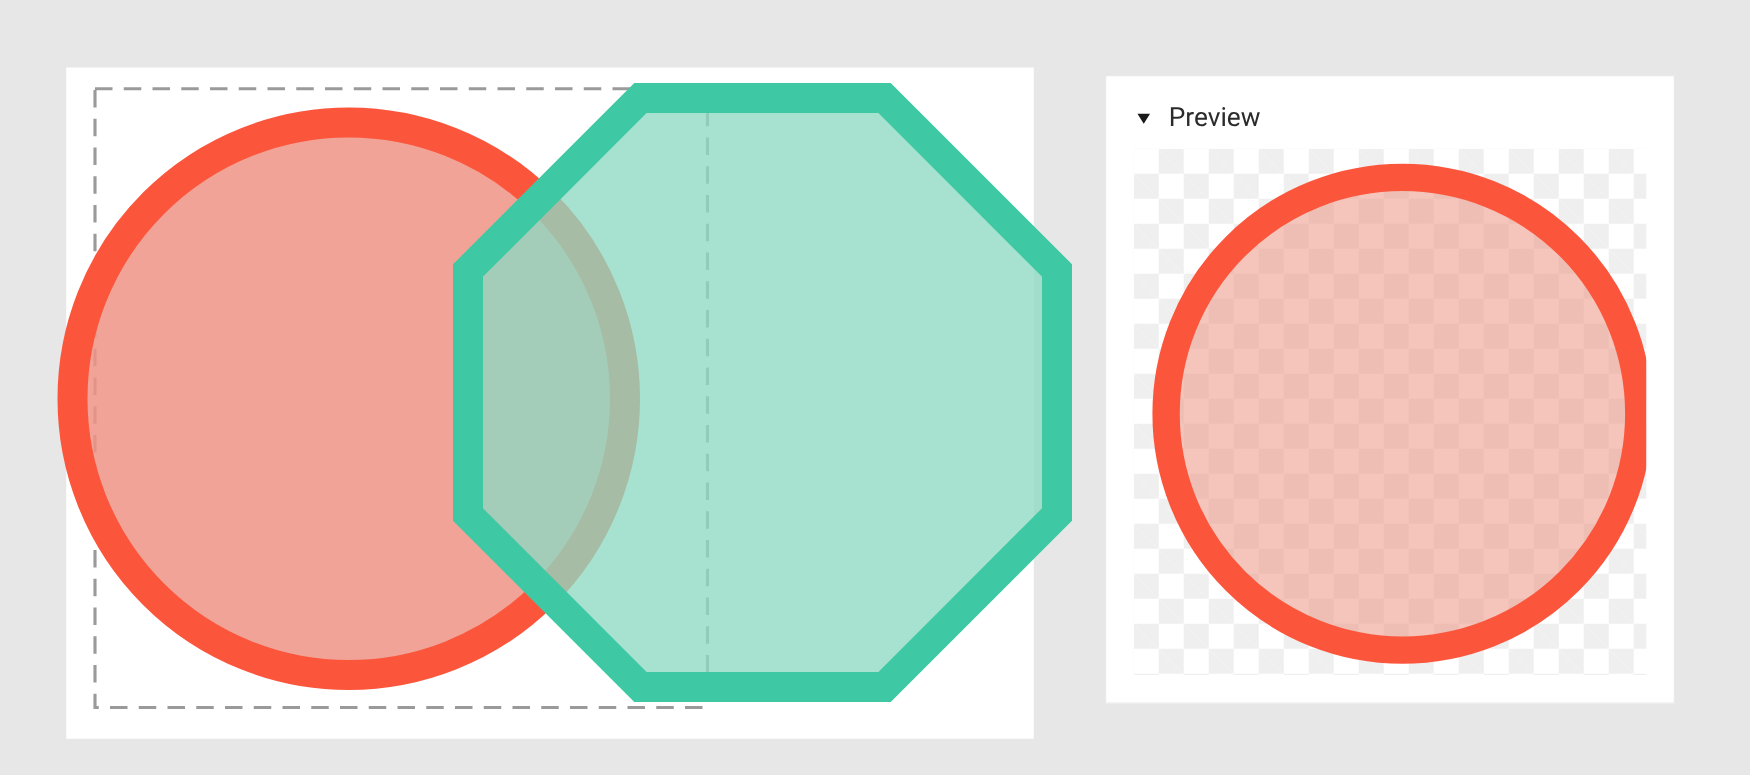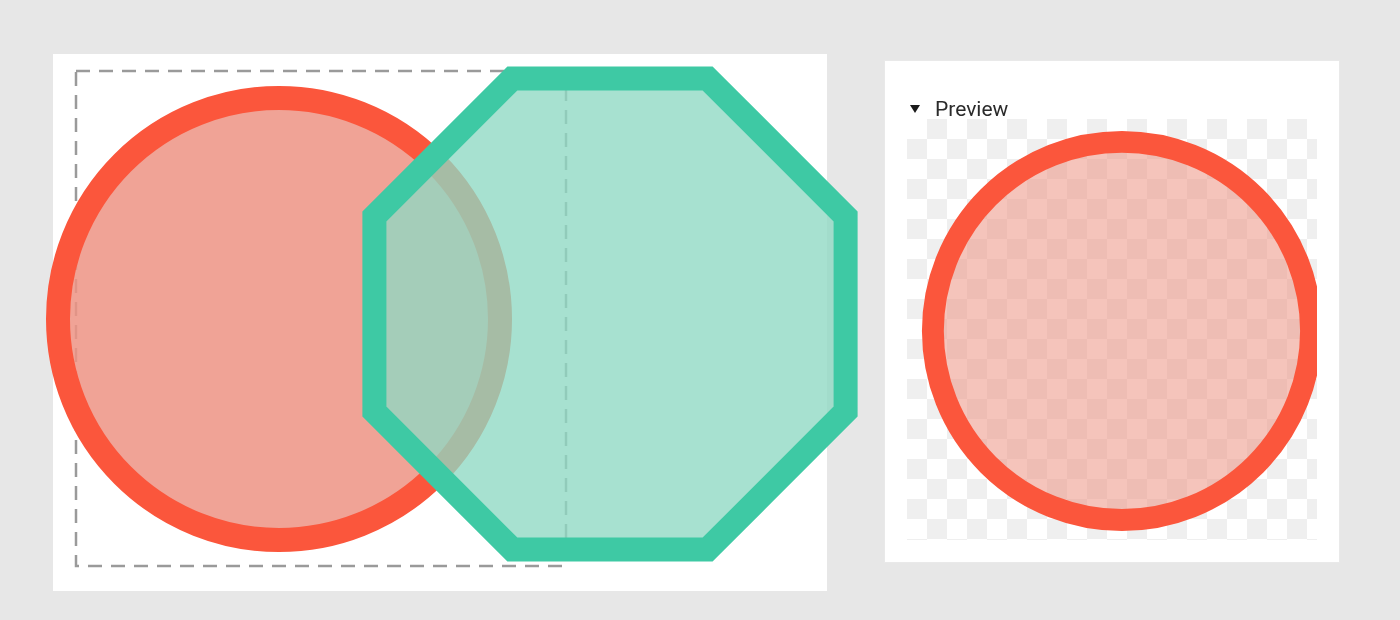--- a/index.html
+++ b/index.html
@@ -38,21 +38,21 @@
     left: 884px;
     top: 60px;
     width: 456px;
     height: 503px;
     background: #ffffff;
     border: 1px solid #e9e9e9;
   }
   .preview-header {
     display: flex;
     align-items: center;
-    padding: 36px 22px 12px 22px;
+    padding: 22px 22px 12px 22px;
     gap: 12px;
     color: #2b2b2b;
     font-size: 21px;
   }
   .preview-toggle {
     display: inline-flex;
     align-items: center;
     justify-content: center;
     width: 16px;
     height: 16px;

